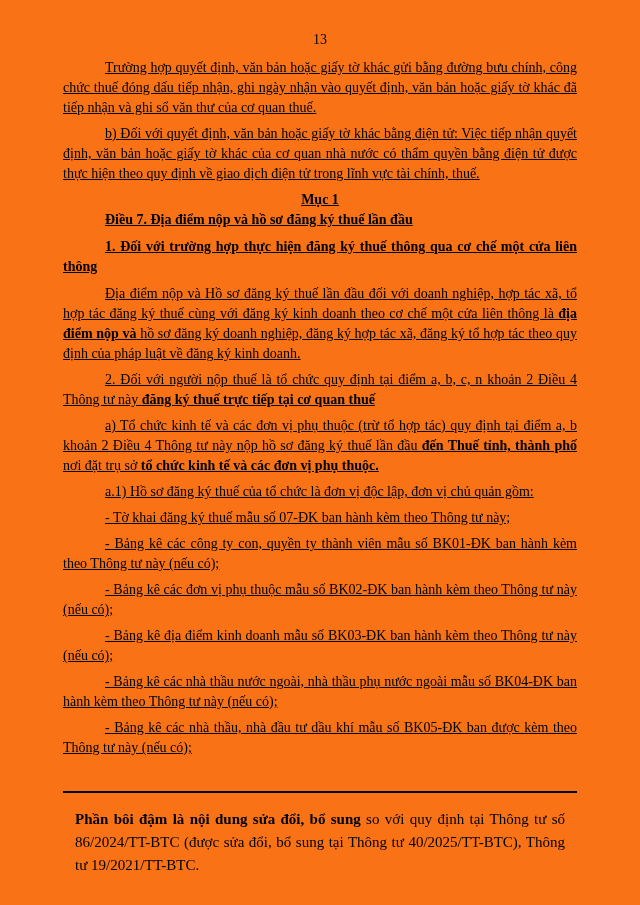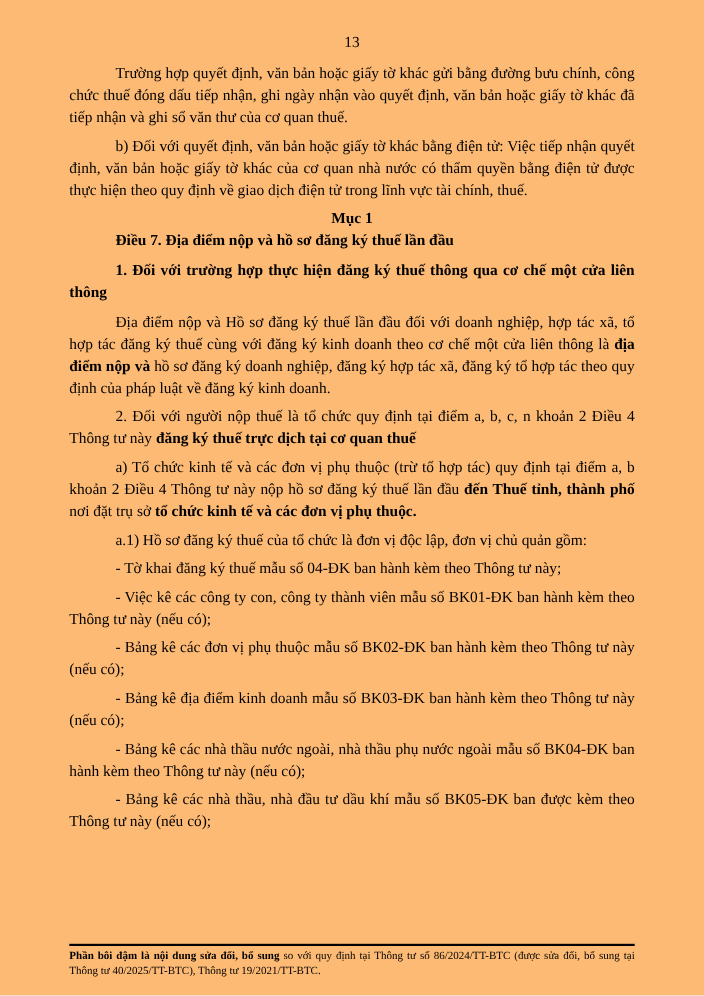--- a/index.html
+++ b/index.html
@@ -4,21 +4,21 @@
 <style>
   html, body {
     margin: 0;
     padding: 0;
     background: #ffffff;
   }
   .page {
     position: relative;
     width: 640px;
     height: 905px;
-    background: #fdba74;
+    background: #f97316;
     color: #000000;
     font-family: "Liberation Serif", serif;
     overflow: hidden;
   }
   .page-number {
     position: absolute;
     top: 31px;
     left: 0;
     width: 100%;
     text-align: center;
@@ -30,20 +30,21 @@
     top: 58px;
     left: 63px;
     width: 514px;
   }
   .para {
     font-size: 14px;
     line-height: 20px;
     text-align: justify;
     text-indent: 42px;
     margin: 0 0 6px 0;
+    text-decoration: underline;
   }
   .para .b { font-weight: bold; }
   .chapter-label,
   .chapter-title,
   .section-label,
   .section-title {
     text-align: center;
     text-indent: 0;
     font-weight: bold;
     margin: 0;
@@ -55,45 +56,45 @@
   .clause   { font-weight: bold; margin-bottom: 7px; }
   .footnote {
     position: absolute;
     left: 63px;
     bottom: 16px;
     width: 514px;
     border-top: 2px solid #000000;
     padding-top: 3px;
   }
   .footnote-text {
-    font-size: 10px;
-    line-height: 13px;
+    font-size: 15px;
+    line-height: 23px;
     text-align: justify;
-    margin: 0;
+    margin: 12px;
   }
   .footnote-text .b { font-weight: bold; }
 </style>
 </head>
 <body>
 
 <div class="page">
   <div class="page-number">13</div>
 
   <div class="content">
       <p class="para body"><span>Trường hợp quyết định, văn bản hoặc giấy tờ khác gửi bằng đường bưu chính, công chức thuế đóng dấu tiếp nhận, ghi ngày nhận vào quyết định, văn bản hoặc giấy tờ khác đã tiếp nhận và ghi sổ văn thư của cơ quan thuế.</span></p>
       <p class="para body"><span>b) Đối với quyết định, văn bản hoặc giấy tờ khác bằng điện tử: Việc tiếp nhận quyết định, văn bản hoặc giấy tờ khác của cơ quan nhà nước có thẩm quyền bằng điện tử được thực hiện theo quy định về giao dịch điện tử trong lĩnh vực tài chính, thuế.</span></p>
       <p class="para section-label"><span class="b">Mục 1</span></p>
       <p class="para article"><span class="b">Điều 7. Địa điểm nộp và hồ sơ đăng ký thuế lần đầu</span></p>
       <p class="para clause"><span class="b">1. Đối với trường hợp thực hiện đăng ký thuế thông qua cơ chế một cửa liên thông</span></p>
       <p class="para body"><span>Địa điểm nộp và Hồ sơ đăng ký thuế lần đầu đối với doanh nghiệp, hợp tác xã, tổ hợp tác đăng ký thuế cùng với đăng ký kinh doanh theo cơ chế một cửa liên thông là </span><span class="b">địa điểm nộp và</span><span> hồ sơ đăng ký doanh nghiệp, đăng ký hợp tác xã, đăng ký tổ hợp tác theo quy định của pháp luật về đăng ký kinh doanh.</span></p>
-      <p class="para body"><span>2. Đối với người nộp thuế là tổ chức quy định tại điểm a, b, c, n khoản 2 Điều 4 Thông tư này </span><span class="b">đăng ký thuế trực dịch tại cơ quan thuế</span></p>
+      <p class="para body"><span>2. Đối với người nộp thuế là tổ chức quy định tại điểm a, b, c, n khoản 2 Điều 4 Thông tư này </span><span class="b">đăng ký thuế trực tiếp tại cơ quan thuế</span></p>
       <p class="para body"><span>a) Tổ chức kinh tế và các đơn vị phụ thuộc (trừ tổ hợp tác) quy định tại điểm a, b khoản 2 Điều 4 Thông tư này nộp hồ sơ đăng ký thuế lần đầu </span><span class="b">đến Thuế tỉnh, thành phố</span><span> nơi đặt trụ sở </span><span class="b">tổ chức kinh tế và các đơn vị phụ thuộc.</span></p>
       <p class="para body"><span>a.1) Hồ sơ đăng ký thuế của tổ chức là đơn vị độc lập, đơn vị chủ quản gồm:</span></p>
-      <p class="para body"><span>- Tờ khai đăng ký thuế mẫu số 04-ĐK ban hành kèm theo Thông tư này;</span></p>
-      <p class="para body"><span>- Việc kê các công ty con, công ty thành viên mẫu số BK01-ĐK ban hành kèm theo Thông tư này (nếu có);</span></p>
+      <p class="para body"><span>- Tờ khai đăng ký thuế mẫu số 07-ĐK ban hành kèm theo Thông tư này;</span></p>
+      <p class="para body"><span>- Bảng kê các công ty con, quyền ty thành viên mẫu số BK01-ĐK ban hành kèm theo Thông tư này (nếu có);</span></p>
       <p class="para body"><span>- Bảng kê các đơn vị phụ thuộc mẫu số BK02-ĐK ban hành kèm theo Thông tư này (nếu có);</span></p>
       <p class="para body"><span>- Bảng kê địa điểm kinh doanh mẫu số BK03-ĐK ban hành kèm theo Thông tư này (nếu có);</span></p>
       <p class="para body"><span>- Bảng kê các nhà thầu nước ngoài, nhà thầu phụ nước ngoài mẫu số BK04-ĐK ban hành kèm theo Thông tư này (nếu có);</span></p>
       <p class="para body"><span>- Bảng kê các nhà thầu, nhà đầu tư dầu khí mẫu số BK05-ĐK ban được kèm theo Thông tư này (nếu có);</span></p>
     </div>
 
   <div class="footnote">
     <p class="footnote-text"><span class="b">Phần bôi đậm là nội dung sửa đổi, bổ sung</span><span> so với quy định tại Thông tư số 86/2024/TT-BTC (được sửa đổi, bổ sung tại Thông tư 40/2025/TT-BTC), Thông tư 19/2021/TT-BTC.</span></p>
   </div>
 </div>

